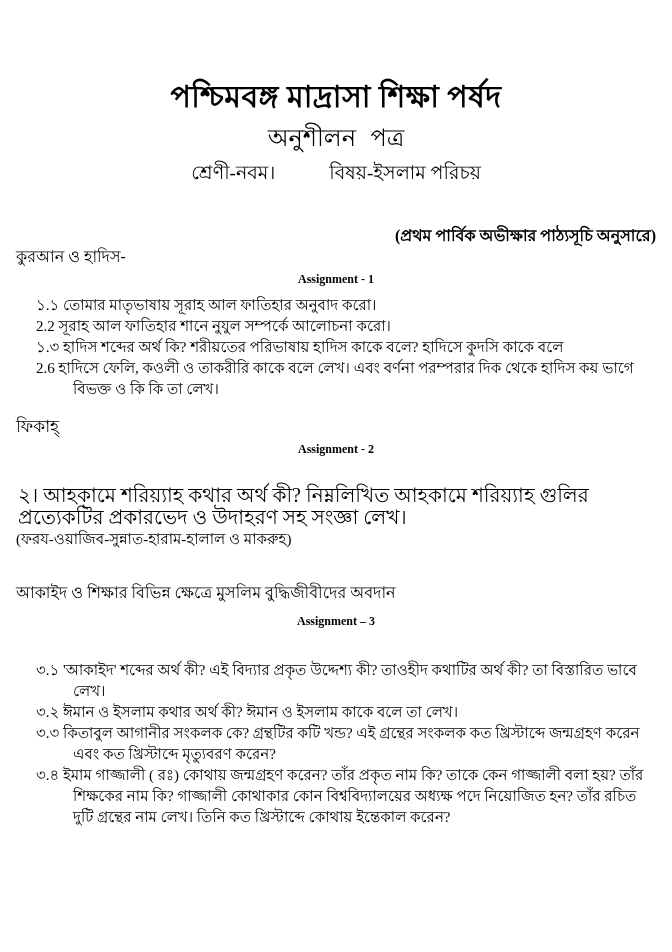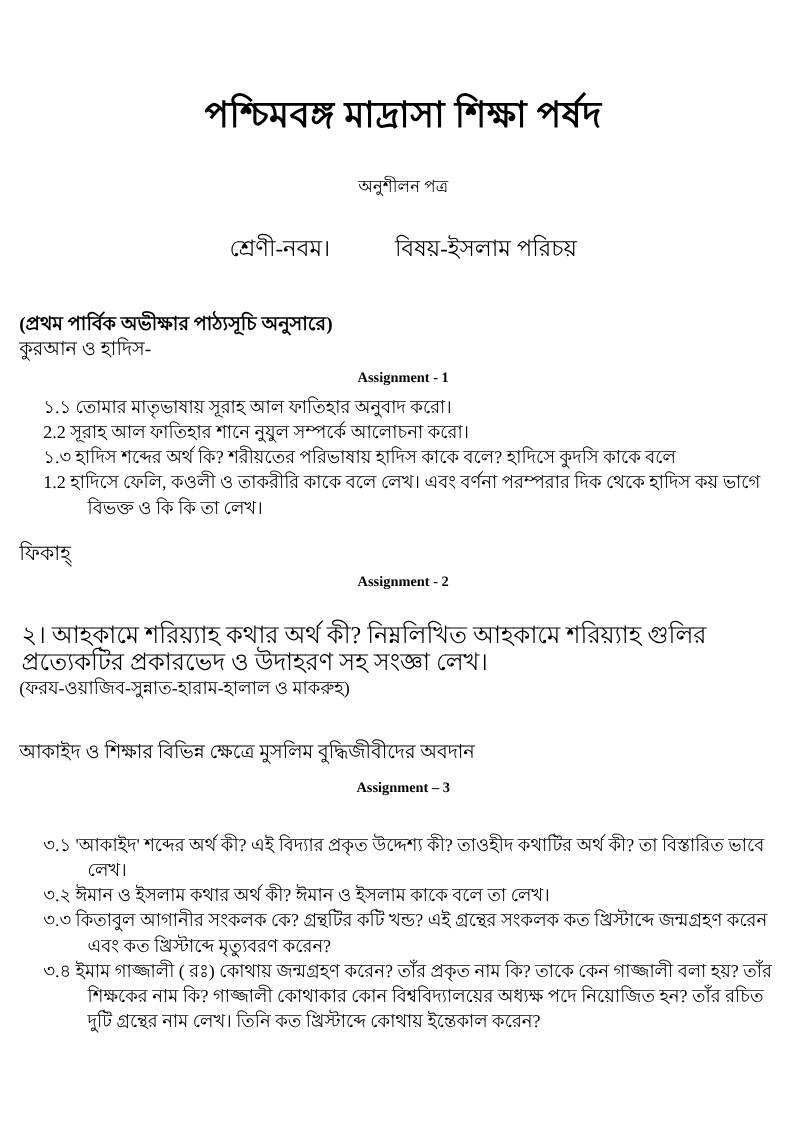--- a/index.html
+++ b/index.html
@@ -21,36 +21,37 @@
   }
   .board-title {
     text-align: center;
     font-size: 30px;
     font-weight: 700;
     line-height: 1.25;
     letter-spacing: 0.5px;
   }
   .paper-type {
     text-align: center;
-    font-size: 14px;
+    font-size: 24px;
     font-weight: 400;
-    margin-top: 33px;
+    margin-top: 10px;
     line-height: 1.2;
+    font-family: Liberation Mono, monospace;
   }
   .class-line {
     display: flex;
     justify-content: center;
     gap: 54px;
     font-size: 19px;
     font-weight: 400;
-    margin-top: 32px;
+    margin-top: 8px;
     line-height: 1.2;
   }
   .syllabus-note {
-    text-align: left;
+    text-align: right;
     font-size: 16px;
     font-weight: 700;
     margin-top: 40px;
     line-height: 21px;
   }
   .topic-title {
     text-align: left;
     font-size: 16px;
     font-weight: 400;
     line-height: 22px;
@@ -97,21 +98,21 @@
 
   <div class="section section-1">
     <div class="syllabus-note">(প্রথম পার্বিক অভীক্ষার পাঠ্যসূচি অনুসারে)</div>
     <div class="topic-title">কুরআন ও হাদিস-</div>
     <div class="assignment-heading">Assignment - 1</div>
 
     <div class="question-block">
       <div class="sub-question">১.১ তোমার মাতৃভাষায় সূরাহ আল ফাতিহার অনুবাদ করো।</div>
       <div class="sub-question">2.2 সূরাহ আল ফাতিহার শানে নুযুল সম্পর্কে আলোচনা করো।</div>
       <div class="sub-question">১.৩ হাদিস শব্দের অর্থ কি? শরীয়তের পরিভাষায় হাদিস কাকে বলে? হাদিসে কুদসি কাকে বলে</div>
-      <div class="sub-question">1.2 হাদিসে ফেলি, কওলী ও তাকরীরি কাকে বলে লেখ। এবং বর্ণনা পরম্পরার দিক থেকে হাদিস কয় ভাগে বিভক্ত ও কি কি তা লেখ।</div>
+      <div class="sub-question">2.6 হাদিসে ফেলি, কওলী ও তাকরীরি কাকে বলে লেখ। এবং বর্ণনা পরম্পরার দিক থেকে হাদিস কয় ভাগে বিভক্ত ও কি কি তা লেখ।</div>
     </div>
   </div>
 
   <div class="section section-2">
     <div class="topic-title">ফিকাহ্</div>
     <div class="assignment-heading">Assignment - 2</div>
     <div class="question-para">২। আহকামে শরিয়্যাহ কথার অর্থ কী? নিম্নলিখিত আহকামে শরিয়্যাহ গুলির প্রত্যেকটির প্রকারভেদ ও উদাহরণ সহ সংজ্ঞা লেখ।</div>
     <div class="question-note">(ফরয-ওয়াজিব-সুন্নাত-হারাম-হালাল ও মাকরুহ)</div>
   </div>
 

